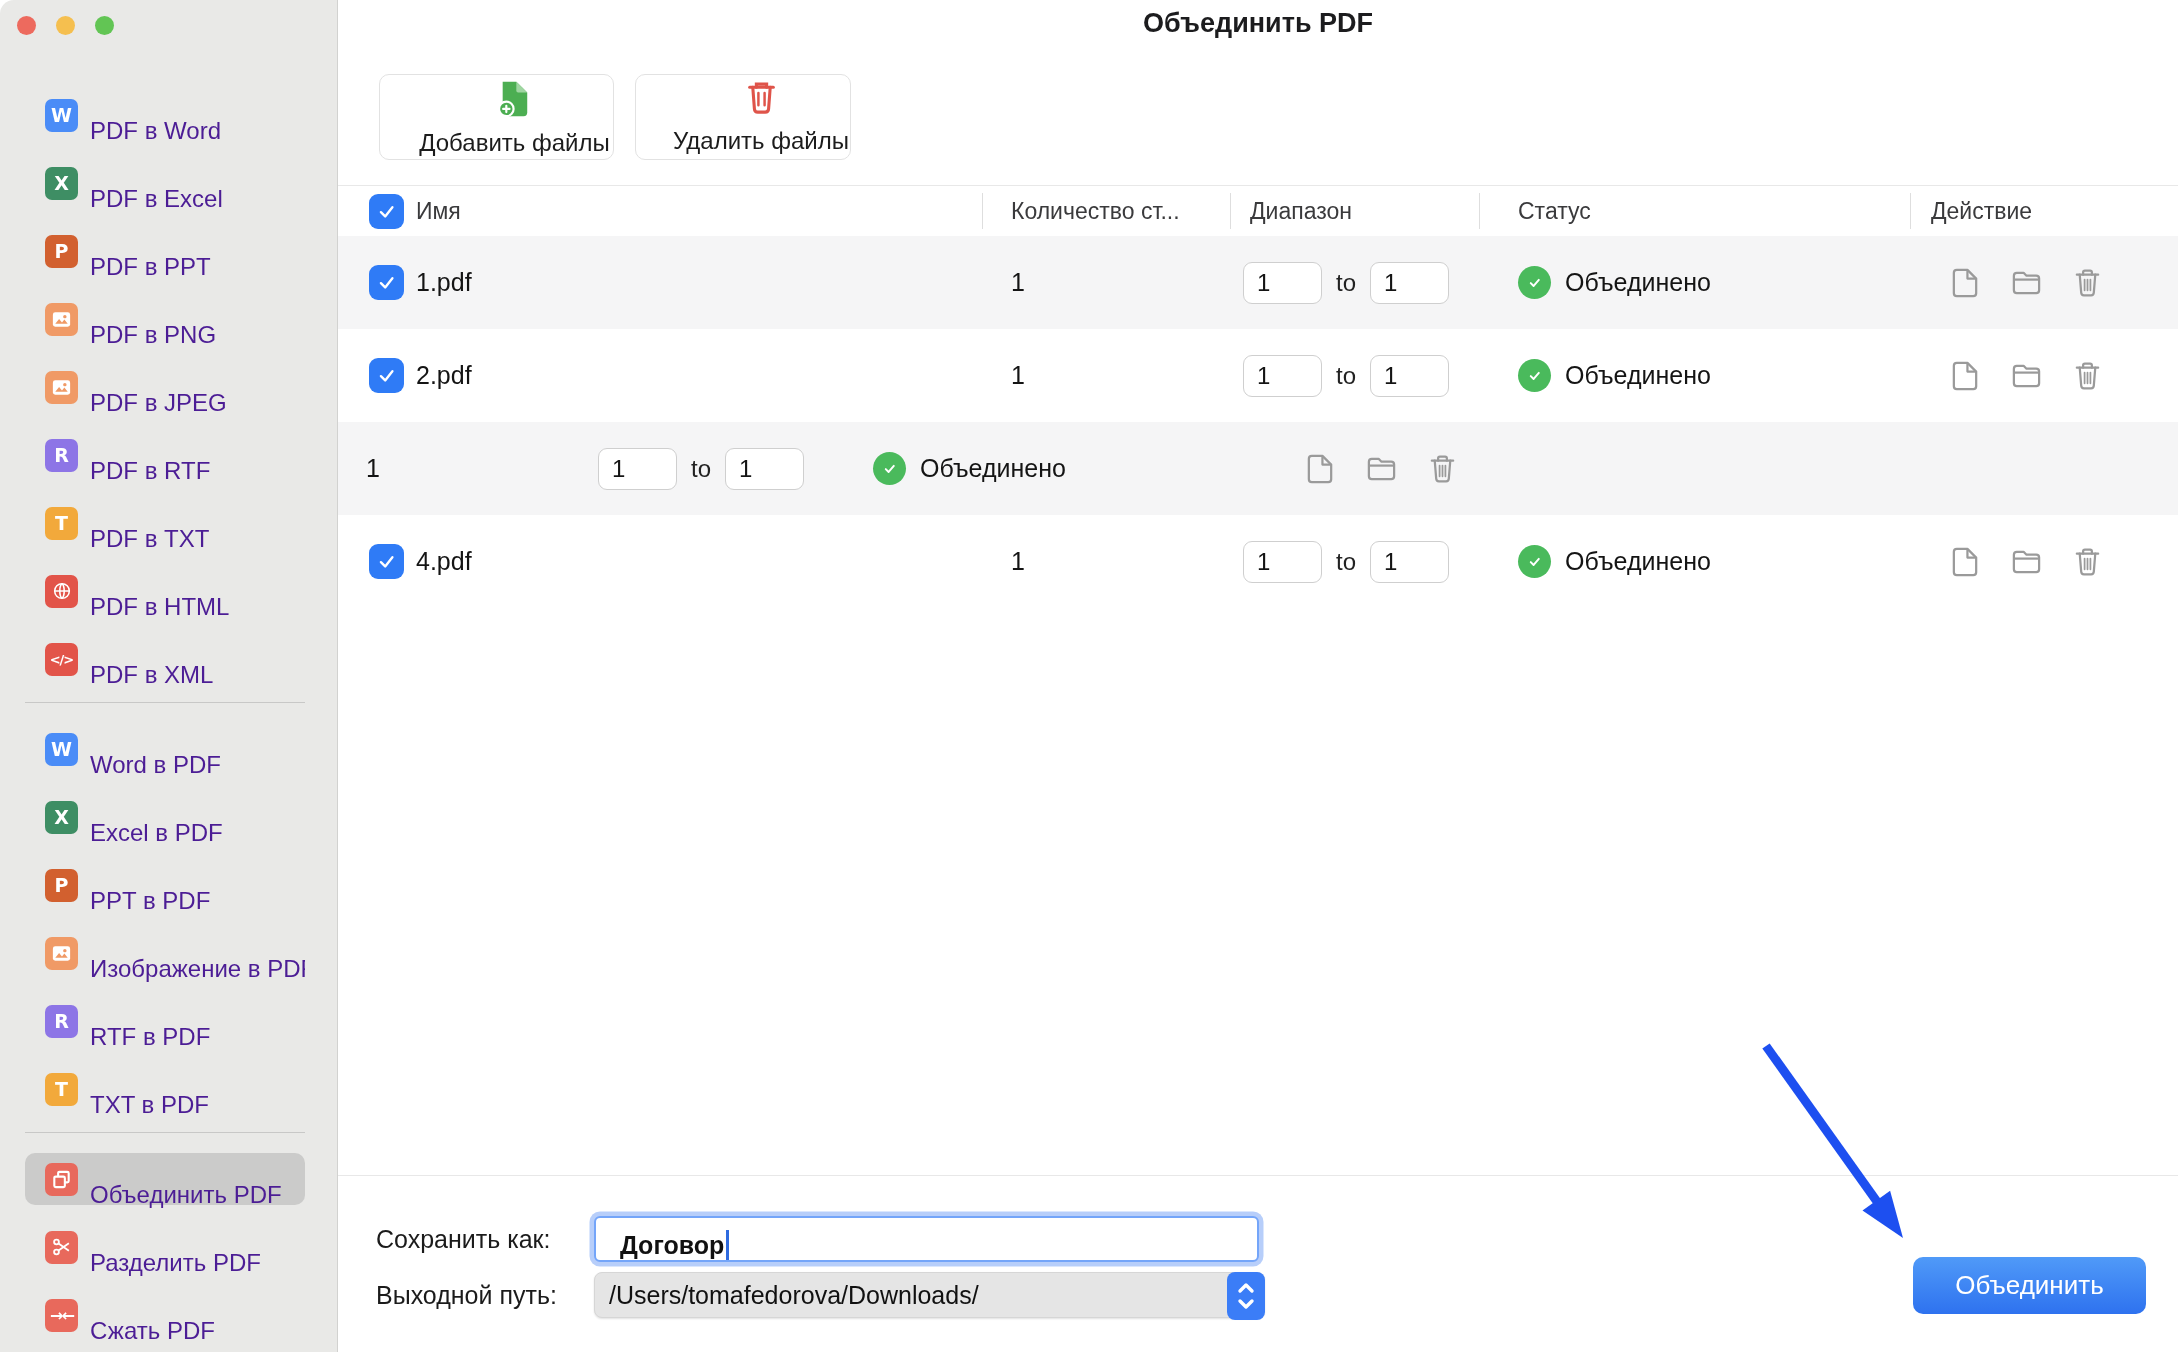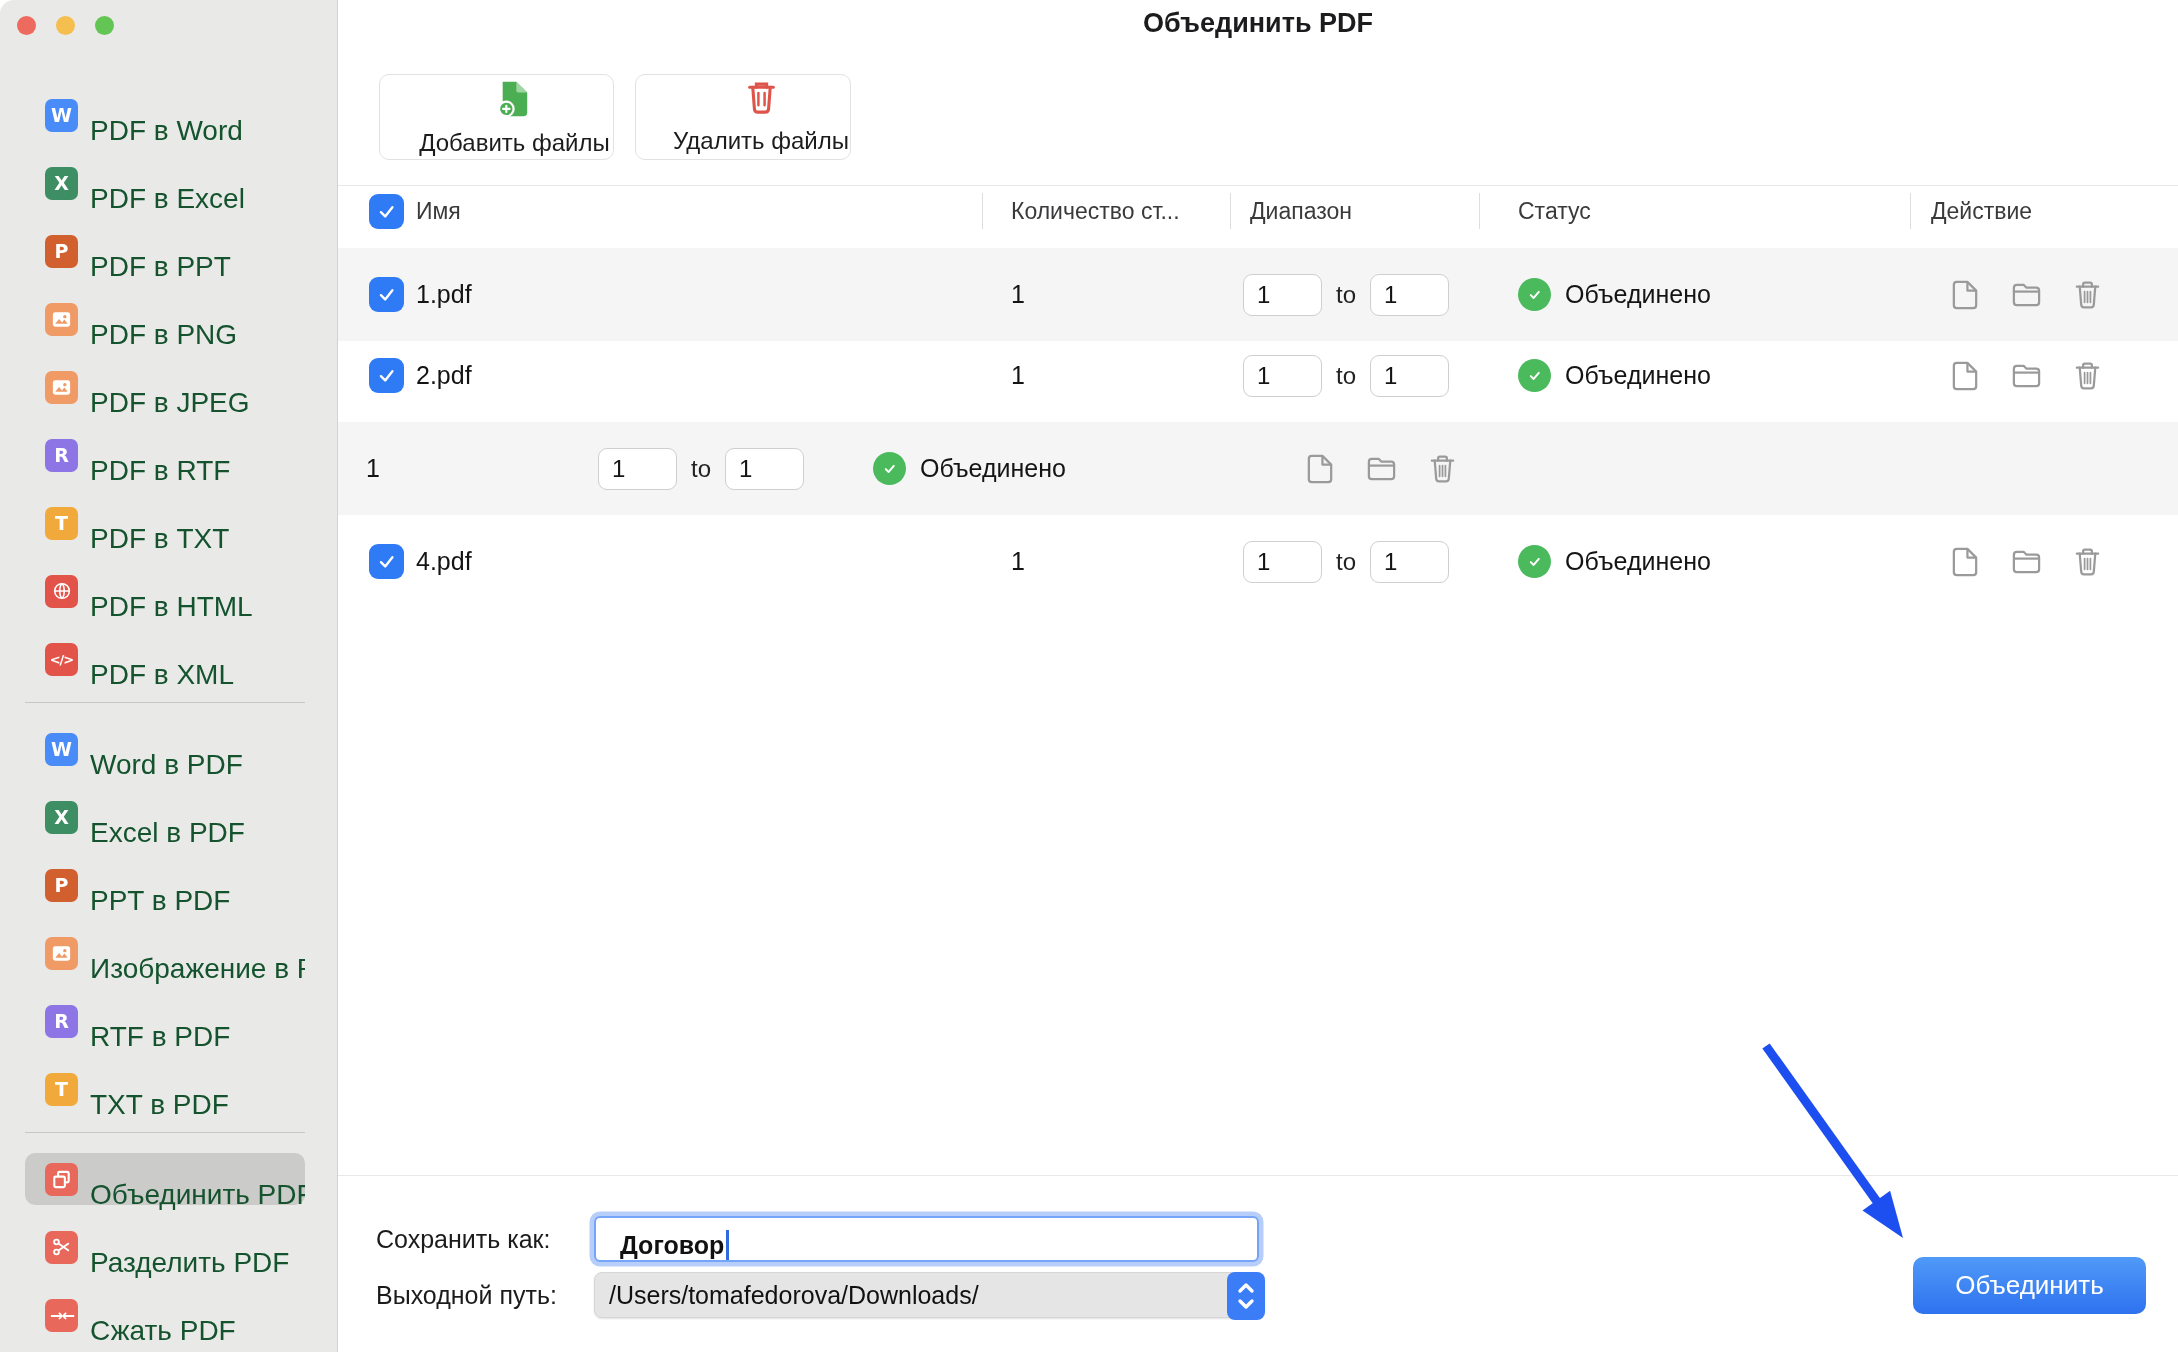--- a/index.html
+++ b/index.html
@@ -10,21 +10,21 @@
   
   .sidebar { position:absolute; left:0; top:0; width:338px; height:1352px;
              background:#e9e9e7; border-right:1px solid #d2d2d0; }
   .traffic { position:absolute; left:17px; top:16px; display:flex; gap:20px; }
   .tdot { width:19px; height:19px; border-radius:50%; }
   .tdot.red{background:#ed6a5e}.tdot.yellow{background:#f5bf4f}.tdot.green{background:#62c554}
   .nav { position:absolute; top:89px; left:0; width:338px; }
   .s-item { display:flex; align-items:center; margin:0 0 16px 25px; width:280px; height:52px;
             padding-left:20px; border-radius:10px; cursor:default; }
   .s-item.selected { background:#cbcbca; }
-  .s-lbl { margin-left:12px; font-size:28px; color:#14532d; white-space:nowrap;
+  .s-lbl { margin-left:12px; font-size:24px; color:#4c1d95; white-space:nowrap;
            overflow:hidden; max-width:222px;margin-top:32px; }
   .s-div { margin:17px 0 20px 25px; width:280px; height:1px; background:#c8c8c7; }
   .ic { width:33px; height:33px; border-radius:7px; flex:0 0 33px; display:flex;
         align-items:center; justify-content:center; color:#fff; }
   .ic b { font-weight:700; font-size:19px; font-family:"DejaVu Sans","Liberation Sans",sans-serif; }
   .ic b.small { font-size:13px; letter-spacing:-1px; }
   .ic b.arrows { font-size:16px; letter-spacing:-2px; }
   .ic-word{background:#4a8cf7}.ic-excel{background:#3e8e64}.ic-ppt{background:#d2602f}
   .ic-img{background:#f09a66}.ic-rtf{background:#8d75e6}.ic-txt{background:#f2a93b}
   .ic-red{background:#e25449}.ic-salmon{background:#e8695c}
@@ -279,21 +279,21 @@
           <span>Диапазон</span>
         </div>
       <div class="hc sep c-status">
           <span>Статус</span>
         </div>
       <div class="hc c-action hdr">
           <span>Действие</span>
         </div>
     </div>
 
-    <div class="trow alt" style="top:248px">
+    <div class="trow alt" style="top:236px">
       <div class="c-name">
         <span class="cbx">
             <svg width="23" height="23" viewBox="0 0 35 35" fill="none" stroke="#fff" stroke-width="3.6" stroke-linecap="round" stroke-linejoin="round">
               <path d="M9 18.5l6.5 6.5L26.5 11"></path>
             </svg>
           </span>
         <span>1.pdf</span>
       </div>
       <div class="c-pages">
           <span>1</span>

